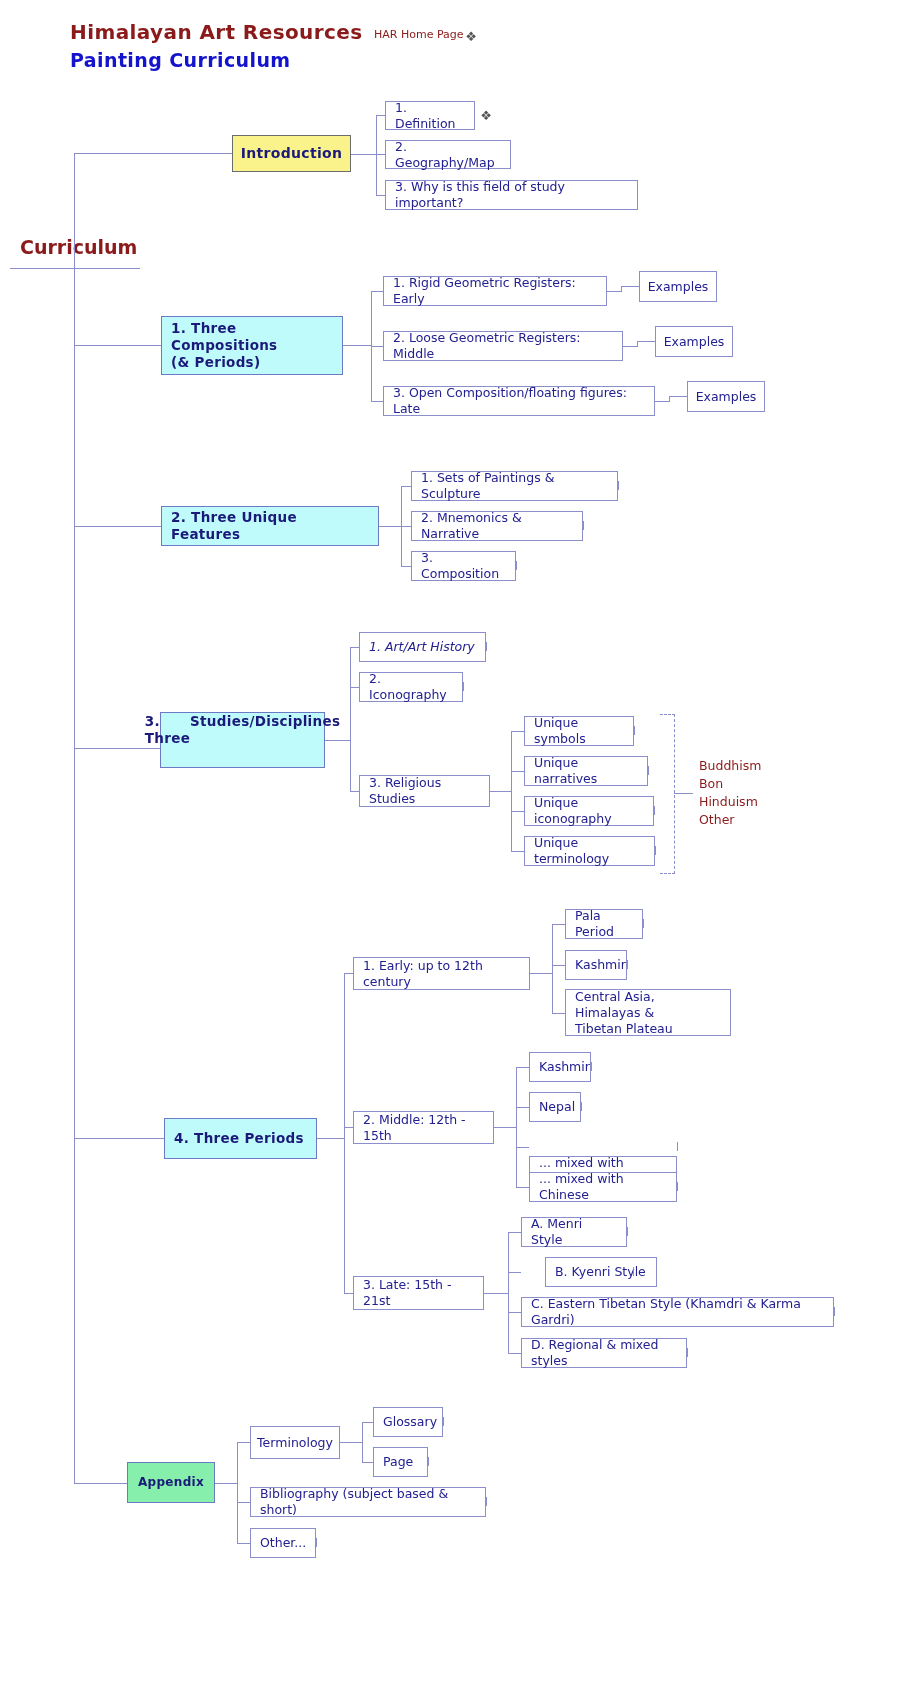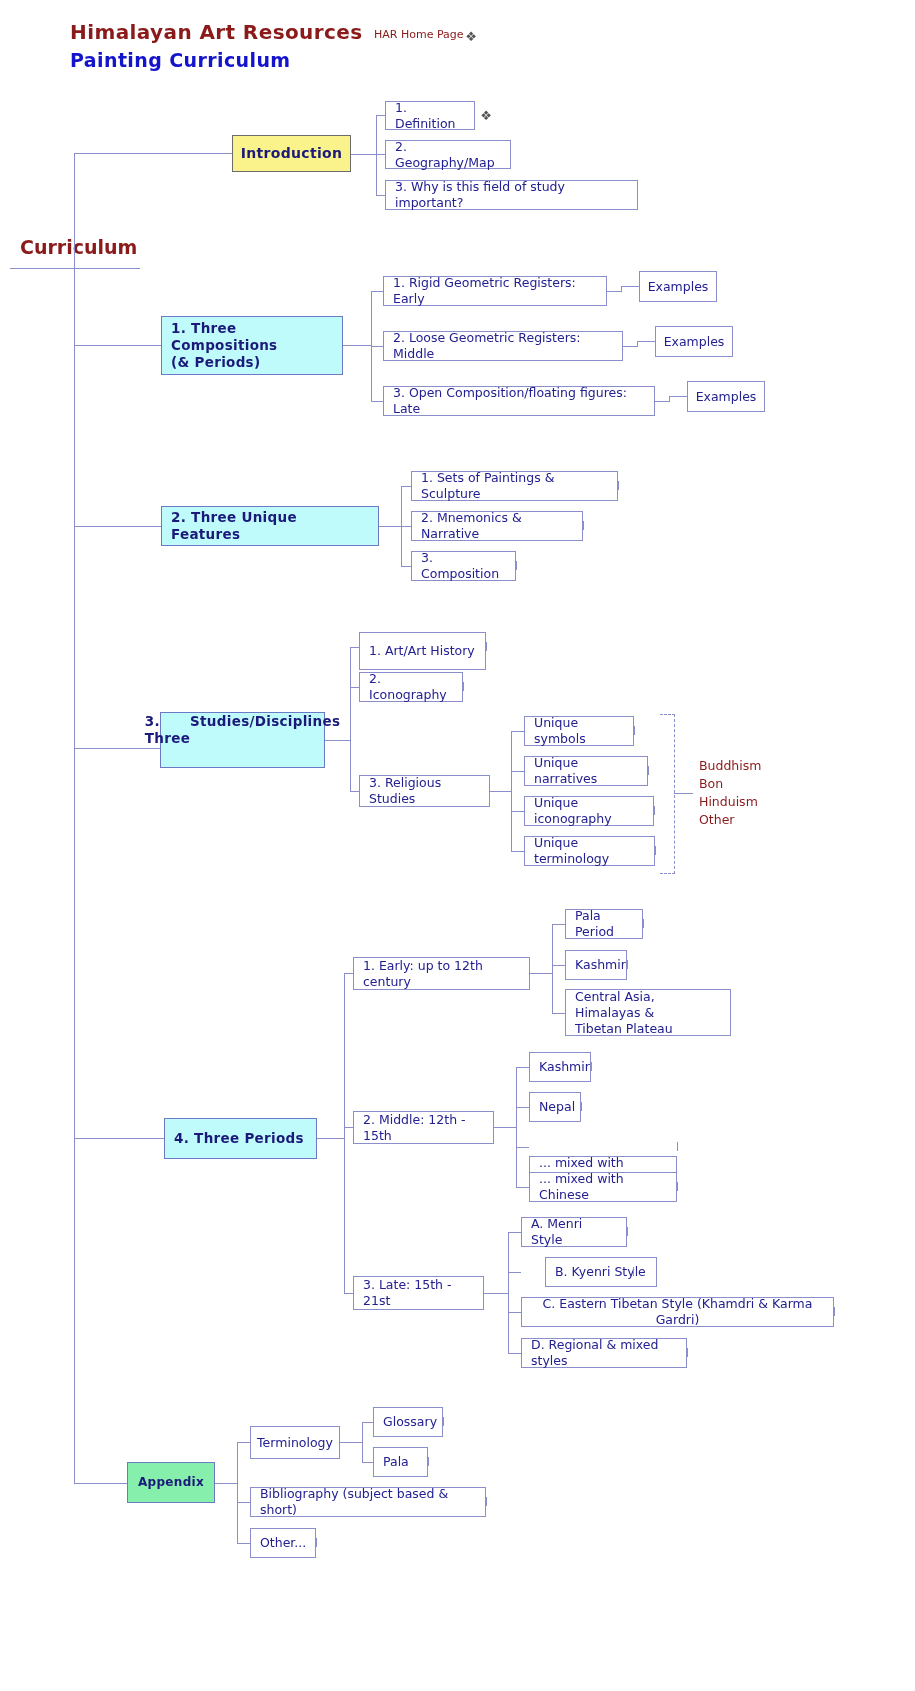--- a/index.html
+++ b/index.html
@@ -125,21 +125,21 @@
   <div class="ln h" style="left:74px;top:748px;width:86px;"></div>
   <div class="node main multiline" style="left:160px;top:712px;width:165px;height:56px;flex-direction:row;align-items:flex-start;justify-content:center;">
     <span>3.  Three</span>
     <span>Studies/Disciplines</span>
   </div>
 
   <div class="ln h" style="left:325px;top:740px;width:25px;"></div>
   <div class="ln v" style="left:350px;top:647px;height:144px;"></div>
 
   <div class="ln h" style="left:350px;top:647px;width:9px;"></div>
-  <div class="node leaf" style="left:359px;top:632px;width:127px;height:38px;">1. Art/Art History</div>
+  <div class="node leaf" style="left:359px;top:632px;width:127px;height:30px;font-style:italic;">1. Art/Art History</div>
   <div class="vstub" style="left:486px;top:642px;"></div>
 
   <div class="ln h" style="left:350px;top:687px;width:9px;"></div>
   <div class="node leaf" style="left:359px;top:672px;width:104px;height:30px;">2. Iconography</div>
   <div class="vstub" style="left:463px;top:682px;"></div>
 
   <div class="ln h" style="left:350px;top:791px;width:9px;"></div>
   <div class="node leaf" style="left:359px;top:775px;width:131px;height:32px;">3. Religious Studies</div>
 
   <div class="ln h" style="left:490px;top:791px;width:21px;"></div>
@@ -223,21 +223,21 @@
 
   <div class="ln h" style="left:508px;top:1232px;width:13px;"></div>
   <div class="node leaf" style="left:521px;top:1217px;width:106px;height:30px;">A. Menri Style</div>
   <div class="vstub" style="left:627px;top:1227px;"></div>
 
   <div class="ln h" style="left:508px;top:1272px;width:13px;"></div>
   <div class="node leaf" style="left:521px;top:1257px;width:112px;height:30px;margin-left:24px;">B. Kyenri Style</div>
   <div class="vstub" style="left:633px;top:1267px;"></div>
 
   <div class="ln h" style="left:508px;top:1312px;width:13px;"></div>
-  <div class="node leaf" style="left:521px;top:1297px;width:313px;height:30px;text-align:center;">C. Eastern Tibetan Style (Khamdri &amp; Karma Gardri)</div>
+  <div class="node leaf" style="left:521px;top:1297px;width:313px;height:30px;">C. Eastern Tibetan Style (Khamdri &amp; Karma Gardri)</div>
   <div class="vstub" style="left:834px;top:1307px;"></div>
 
   <div class="ln h" style="left:508px;top:1353px;width:13px;"></div>
   <div class="node leaf" style="left:521px;top:1338px;width:166px;height:30px;">D. Regional &amp; mixed styles</div>
   <div class="vstub" style="left:687px;top:1348px;"></div>
 
   <div class="ln h" style="left:74px;top:1483px;width:53px;"></div>
   <div class="node appendix" style="left:127px;top:1462px;width:88px;height:41px;">Appendix</div>
 
   <div class="ln h" style="left:215px;top:1483px;width:22px;"></div>
@@ -247,21 +247,21 @@
   <div class="node leaf" style="left:250px;top:1426px;width:90px;height:33px;justify-content:center;">Terminology</div>
 
   <div class="ln h" style="left:340px;top:1442px;width:22px;"></div>
   <div class="ln v" style="left:362px;top:1422px;height:40px;"></div>
 
   <div class="ln h" style="left:362px;top:1422px;width:11px;"></div>
   <div class="node leaf" style="left:373px;top:1407px;width:70px;height:30px;">Glossary</div>
   <div class="vstub" style="left:443px;top:1417px;"></div>
 
   <div class="ln h" style="left:362px;top:1462px;width:11px;"></div>
-  <div class="node leaf" style="left:373px;top:1447px;width:55px;height:30px;">Pala</div>
+  <div class="node leaf" style="left:373px;top:1447px;width:55px;height:30px;">Page</div>
   <div class="vstub" style="left:428px;top:1457px;"></div>
 
   <div class="ln h" style="left:237px;top:1502px;width:13px;"></div>
   <div class="node leaf" style="left:250px;top:1487px;width:236px;height:30px;">Bibliography (subject based &amp; short)</div>
   <div class="vstub" style="left:486px;top:1497px;"></div>
 
   <div class="ln h" style="left:237px;top:1543px;width:13px;"></div>
   <div class="node leaf" style="left:250px;top:1528px;width:66px;height:30px;">Other...</div>
   <div class="vstub" style="left:316px;top:1538px;"></div>
 

